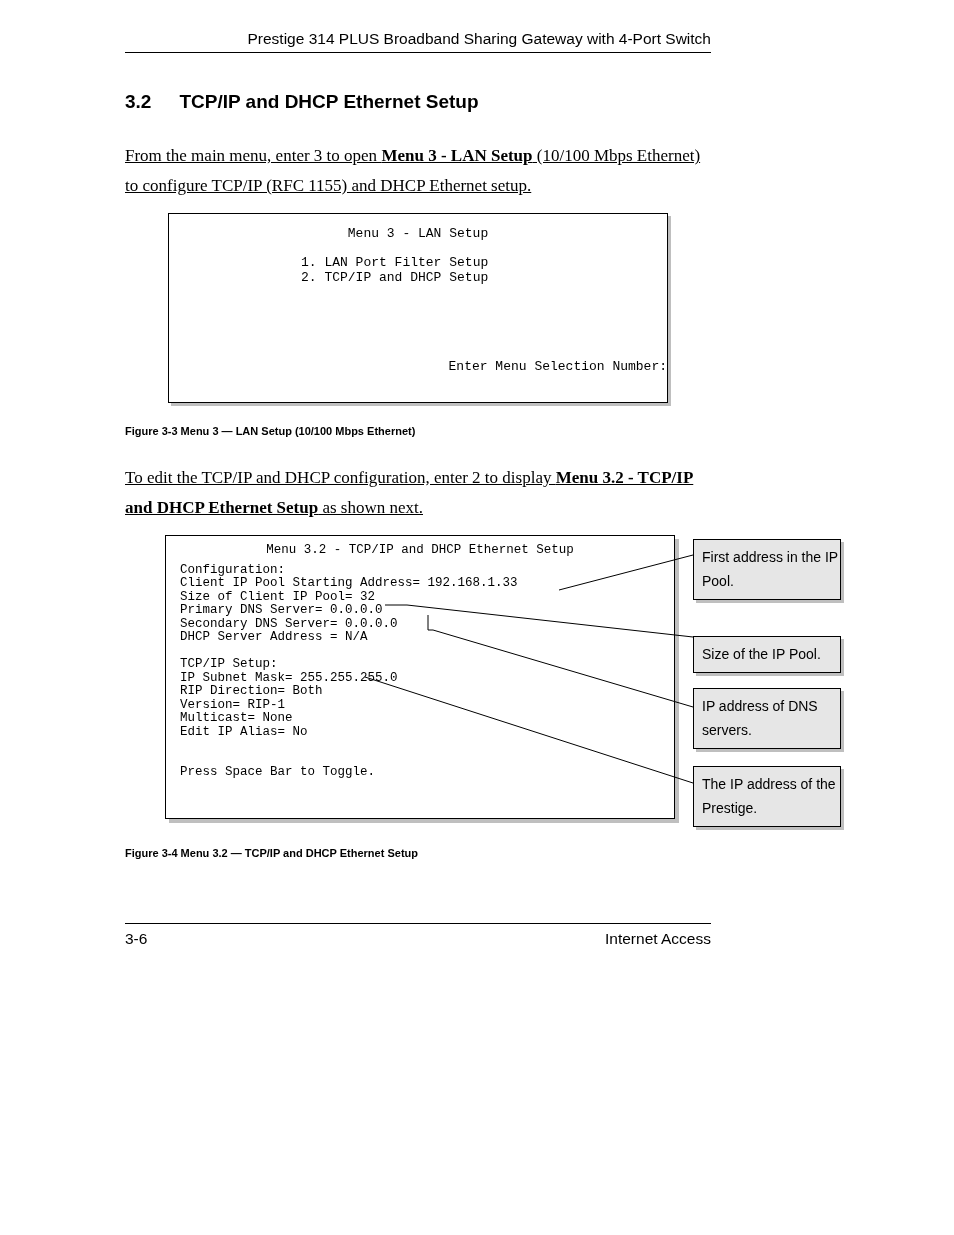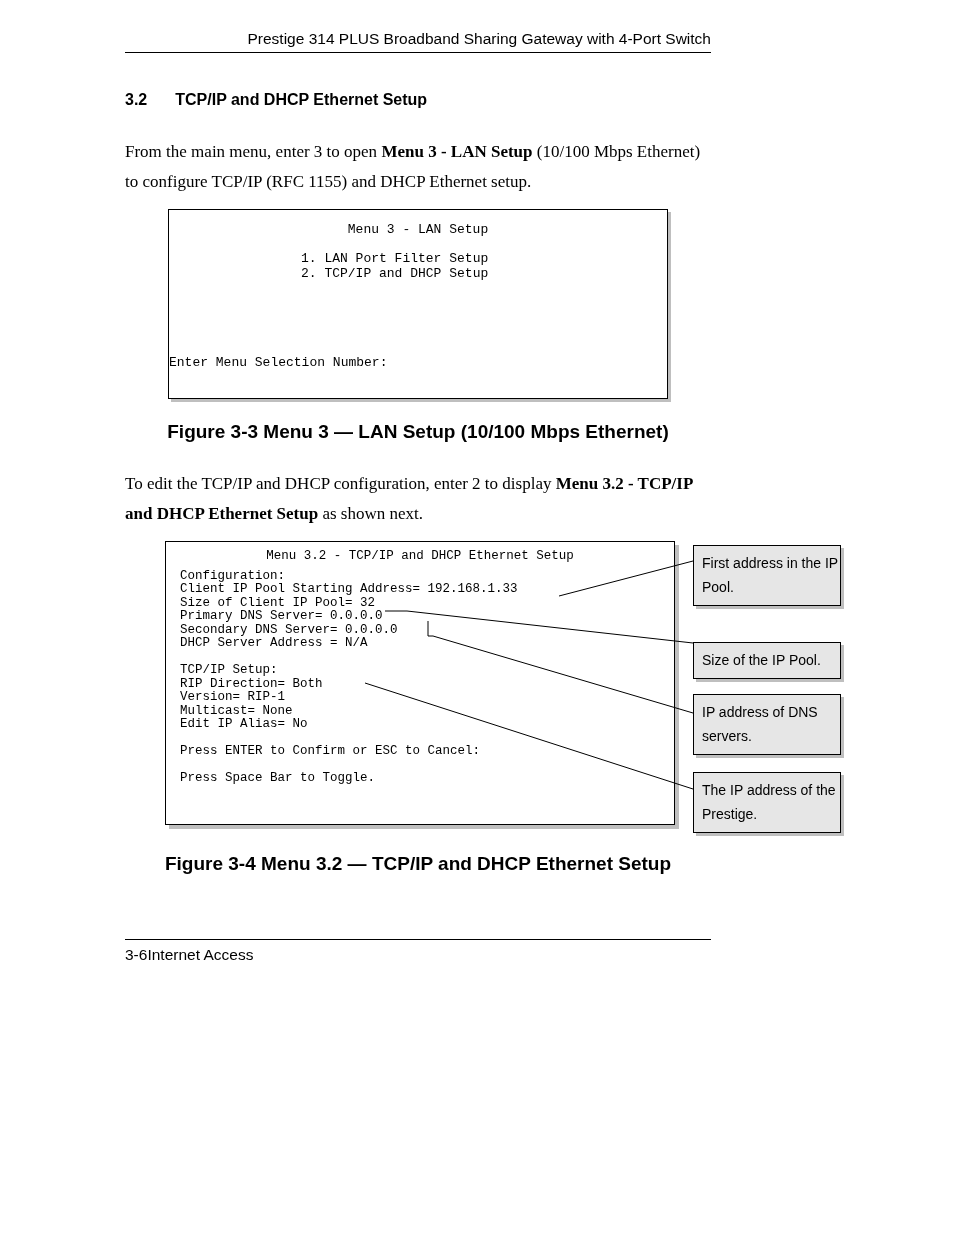--- a/index.html
+++ b/index.html
@@ -22,28 +22,29 @@
     margin-bottom: 4px;
   }
   .hr {
     border: none;
     border-top: 1px solid #000;
     margin: 0 0 38px 0;
   }
   .section-head {
     font-family: Arial, Helvetica, sans-serif;
     font-weight: bold;
-    font-size: 16px;
+    font-size: 19px;
     margin-bottom: 28px;
   }
   .section-num { display: inline-block; margin-right: 28px; }
   .body-text {
     font-size: 17px;
     line-height: 30px;
     margin-bottom: 12px;
+    text-decoration: underline;
   }
   .bold { font-weight: bold; }
 
   
   .fig-wrap-1 { text-align: center; }
   .menu3-box {
     display: inline-block;
     width: 500px;
     height: 190px;
     border: 1px solid #000;
@@ -51,27 +52,27 @@
     text-align: left;
     padding: 12px 20px;
     font-family: "Courier New", Courier, monospace;
     font-size: 13px;
     line-height: 15px;
     position: relative;
     box-sizing: border-box;
   }
   .menu3-title { text-align: center; margin-bottom: 14px; }
   .menu3-items { margin-left: 112px; }
-  .menu3-prompt { text-align: left; position: absolute; bottom: 28px; left: 0; right: 0; }
+  .menu3-prompt { text-align: right; position: absolute; bottom: 28px; left: 0; right: 0; }
 
   .fig-caption {
     font-family: Arial, Helvetica, sans-serif;
     font-weight: bold;
-    font-size: 19px;
-    text-align: center;
+    font-size: 11px;
+    text-align: left;
     margin: 22px 0 26px 0;
   }
 
   
   .fig4-wrap {
     position: relative;
     width: 714px;
     height: 290px;
     margin-left: 40px;
   }
@@ -118,21 +119,21 @@
 
   .footer-rule {
     border: none;
     border-top: 1px solid #000;
     margin: 64px 0 6px 0;
   }
   .footer-row {
     font-family: Arial, Helvetica, sans-serif;
     font-size: 15.5px;
     display: flex;
-    justify-content: flex-start;
+    justify-content: space-between;
     padding-bottom: 20px;
   }
 </style>
 </head>
 <body>
 
 <div class="page">
 
   <div class="running-header">Prestige 314 PLUS Broadband Sharing Gateway with 4-Port Switch</div>
   <hr class="hr">
@@ -166,26 +167,26 @@
     <div class="menu32-box">
       <div class="menu32-title">Menu 3.2 - TCP/IP and DHCP Ethernet Setup</div>
       <div>    Configuration:</div>
       <div>     Client IP Pool Starting Address= 192.168.1.33</div>
       <div>     Size of Client IP Pool= 32</div>
       <div>     Primary DNS Server= 0.0.0.0</div>
       <div>     Secondary DNS Server= 0.0.0.0</div>
       <div>     DHCP Server Address = N/A</div>
       <div>&nbsp;</div>
       <div>    TCP/IP Setup:</div>
+      <div>     IP Subnet Mask= 255.255.255.0</div>
       <div>     RIP Direction= Both</div>
       <div>      Version= RIP-1</div>
       <div>     Multicast= None</div>
       <div>     Edit IP Alias= No</div>
       <div>&nbsp;</div>
-      <div>     Press ENTER to Confirm or ESC to Cancel:</div>
       <div>&nbsp;</div>
       <div>Press Space Bar to Toggle.</div>
     </div>
 
     <svg class="svg-lines" viewBox="0 0 714 290">
       <line x1="394" y1="55" x2="528" y2="20" stroke="#000" stroke-width="1"></line>
       <line x1="220" y1="70" x2="242" y2="70" stroke="#000" stroke-width="1"></line>
       <line x1="242" y1="70" x2="528" y2="102" stroke="#000" stroke-width="1"></line>
       <path d="M263 80 L263 95 L268 95" fill="none" stroke="#000" stroke-width="1"></path>
       <line x1="268" y1="95" x2="528" y2="172" stroke="#000" stroke-width="1"></line>

